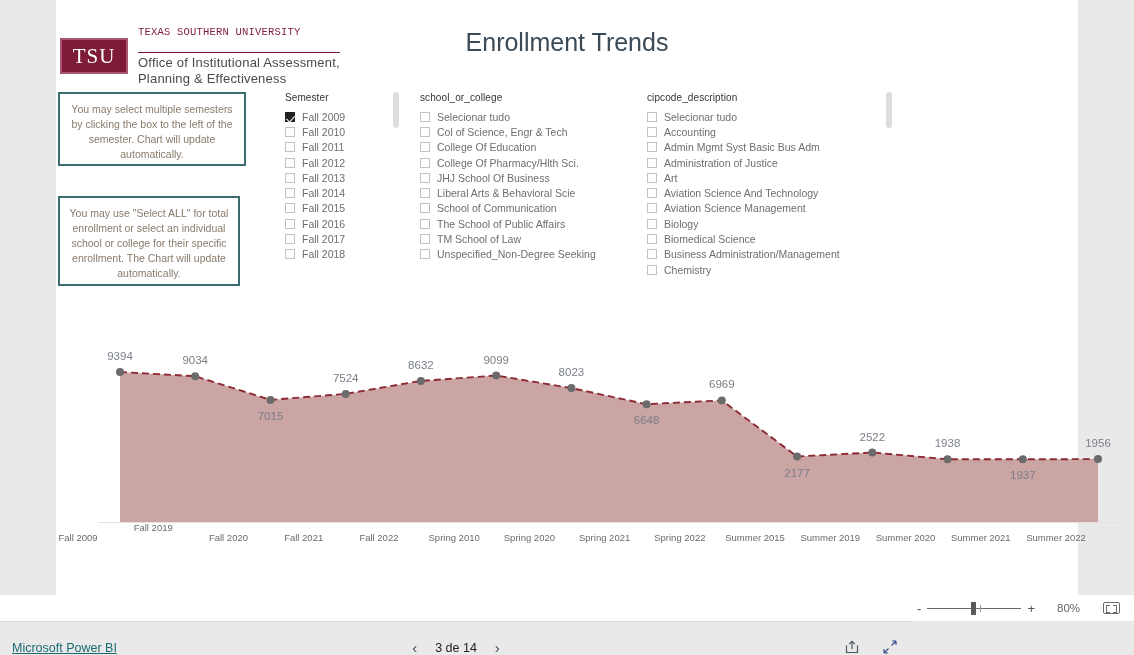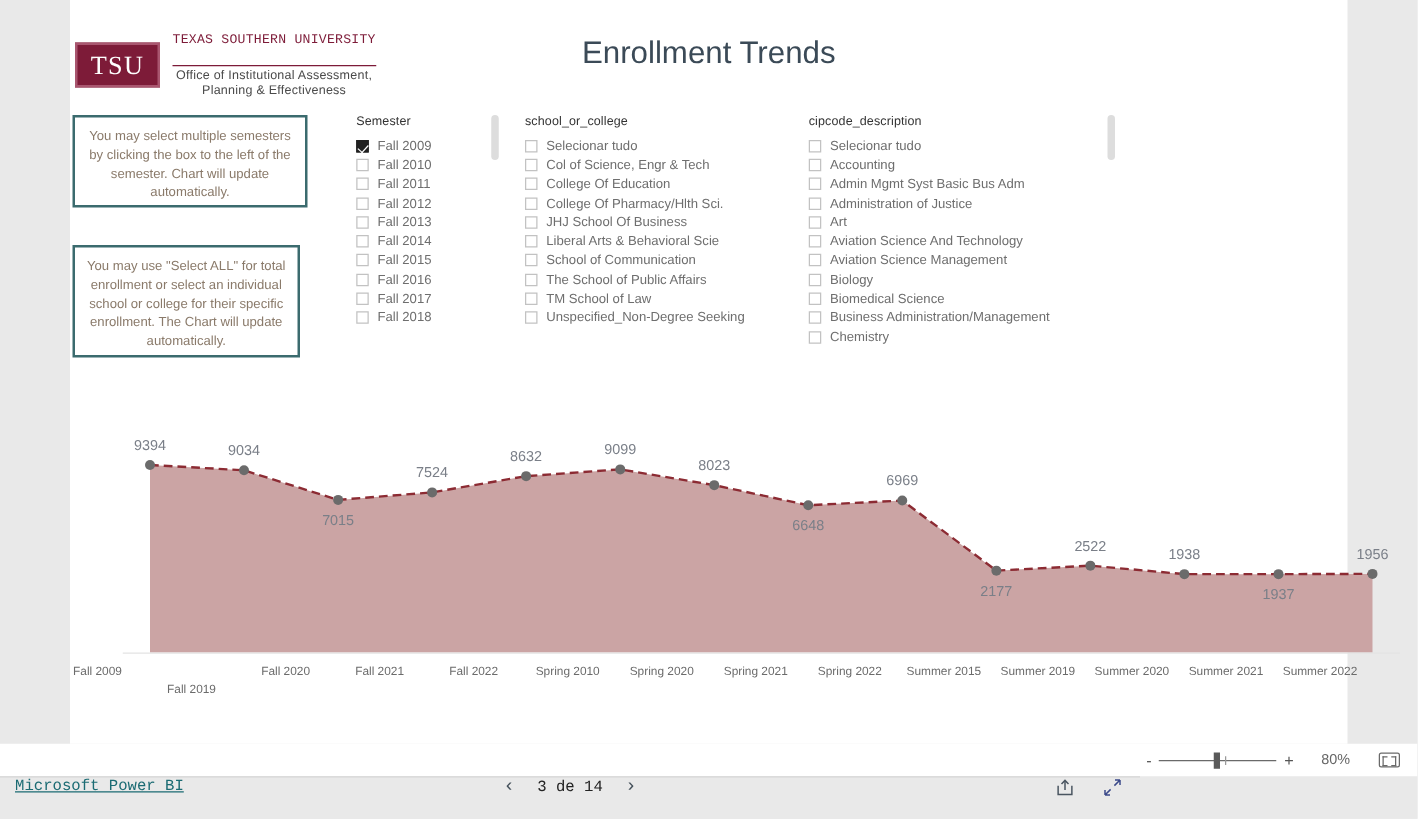--- a/index.html
+++ b/index.html
@@ -27,21 +27,21 @@
     color: #ffffff; font-family: "Liberation Serif", serif;
     font-size: 21px; letter-spacing: 1px; line-height: 1;
   }
   #logo-text { margin-left: 10px; }
   #uni-name {
     color: #7d1b38; font-family: Liberation Mono, monospace;
     font-size: 10.5px; letter-spacing: .2px; white-space: nowrap;
     border-bottom: 1px solid #7d1b38; padding-bottom: 14px;
   }
   #office-line1, #office-line2 {
-    color: #4a4a4a; font-size: 10px; text-align: center;
+    color: #4a4a4a; font-size: 13px; 
     margin-top: 2px; letter-spacing: .2px; white-space: nowrap;
   }
   #office-line2 { margin-top: 1px; }
 
   
   #report-title {
     position: absolute; left: 0; top: 28px; width: 1022px;
     text-align: center; font-size: 25px; color: #3b4a57; font-weight: 400;
   }
 
@@ -119,21 +119,21 @@
     content: ""; position: absolute; top: 2px; width: 3px; height: 6px;
     border: 1.3px solid #6a6a6a;
   }
   #fit-icon::before { left: 2px; border-right: none; }
   #fit-icon::after { right: 2px; border-left: none; }
 
   
   #footer {
     position: absolute; left: 0; top: 621px; width: 912px; height: 34px;
     background: #e9e9e9; border-top: 1px solid #d6d6d6;
-    display: flex; align-items: flex-start; font-family: Liberation Mono, monospace;
+    display: flex; align-items: flex-end;
   }
   #pbi-link {
     margin-left: 12px; font-size: 12.5px; color: #1b6b73;
     text-decoration: underline; cursor: pointer;
   }
   #pager {
     position: absolute; left: 50%; transform: translateX(-50%);
     display: flex; align-items: center; gap: 18px;
   }
   .pager-arrow { font-size: 15px; color: #44505a; cursor: pointer; line-height: 1; }
@@ -336,21 +336,21 @@
           <text x="774.3" y="110.5" text-anchor="middle" font-size="11.5" font-family="&quot;Liberation Sans&quot;, sans-serif" fill="#7a7f88">2522</text>
           <circle cx="849.5" cy="129.3" r="4" fill="#6b6b6b"></circle>
           <text x="849.5" y="117.3" text-anchor="middle" font-size="11.5" font-family="&quot;Liberation Sans&quot;, sans-serif" fill="#7a7f88">1938</text>
           <circle cx="924.8" cy="129.3" r="4" fill="#6b6b6b"></circle>
           <text x="924.8" y="149.3" text-anchor="middle" font-size="11.5" font-family="&quot;Liberation Sans&quot;, sans-serif" fill="#7a7f88">1937</text>
           <circle cx="1000.0" cy="129.1" r="4" fill="#6b6b6b"></circle>
           <text x="1000.0" y="117.1" text-anchor="middle" font-size="11.5" font-family="&quot;Liberation Sans&quot;, sans-serif" fill="#7a7f88">1956</text>
           <line x1="0" x2="1022" y1="192.5" y2="192.5" stroke="#e3e3e3"></line>
         </svg>
         <div class="axis-label" style="left: 22px; top: 202px;">Fall 2009</div>
-        <div class="axis-label" style="left: 97.2308px; top: 216px;">Fall 2019</div>
+        <div class="axis-label" style="left: 97.2308px; top: 192px;">Fall 2019</div>
         <div class="axis-label" style="left: 172.462px; top: 202px;">Fall 2020</div>
         <div class="axis-label" style="left: 247.692px; top: 202px;">Fall 2021</div>
         <div class="axis-label" style="left: 322.923px; top: 202px;">Fall 2022</div>
         <div class="axis-label" style="left: 398.154px; top: 202px;">Spring 2010</div>
         <div class="axis-label" style="left: 473.385px; top: 202px; text-align: center;">Spring 2020</div>
         <div class="axis-label" style="left: 548.615px; top: 202px;">Spring 2021</div>
         <div class="axis-label" style="left: 623.846px; top: 202px;">Spring 2022</div>
         <div class="axis-label" style="left: 699.077px; top: 202px;">Summer 2015</div>
         <div class="axis-label" style="left: 774.308px; top: 202px;">Summer 2019</div>
         <div class="axis-label" style="left: 849.538px; top: 202px;">Summer 2020</div>

